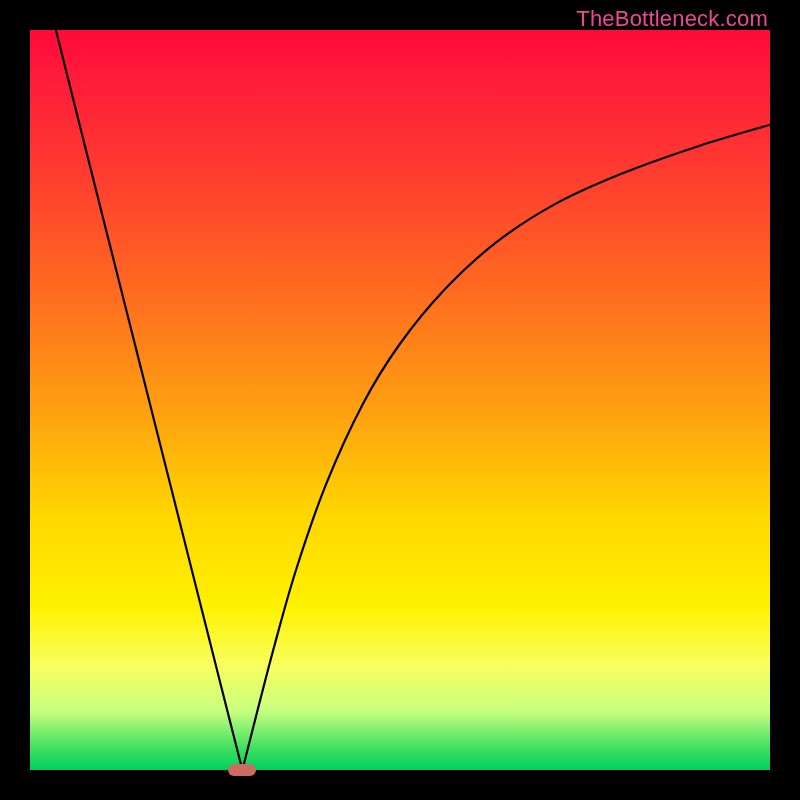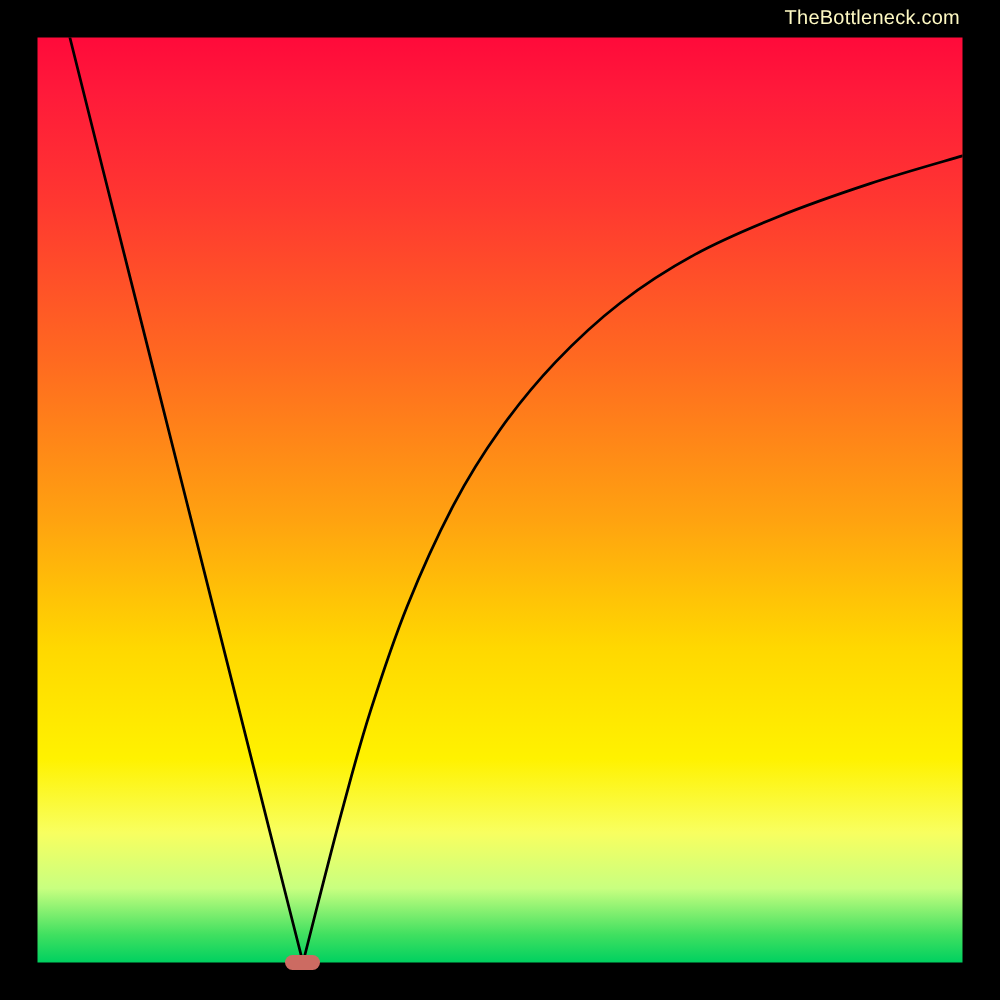--- a/index.html
+++ b/index.html
@@ -36,22 +36,22 @@
       #f8ff60 86%,
       #c8ff80 92%,
       #40e060 97%,
       #00d060 100%
     );
   }
   .watermark {
     position: absolute;
     top: 6px;
     right: 32px;
-    color: #fef9c3;
-    font-size: 16px;
+    color: #ec4899;
+    font-size: 22px;
     font-weight: 400;
     letter-spacing: 0.2px;
   }
   .marker {
     position: absolute;
     width: 28px;
     height: 12px;
     border-radius: 6px;
     background: #cc6b62;
     transform: translate(-50%, -50%);

